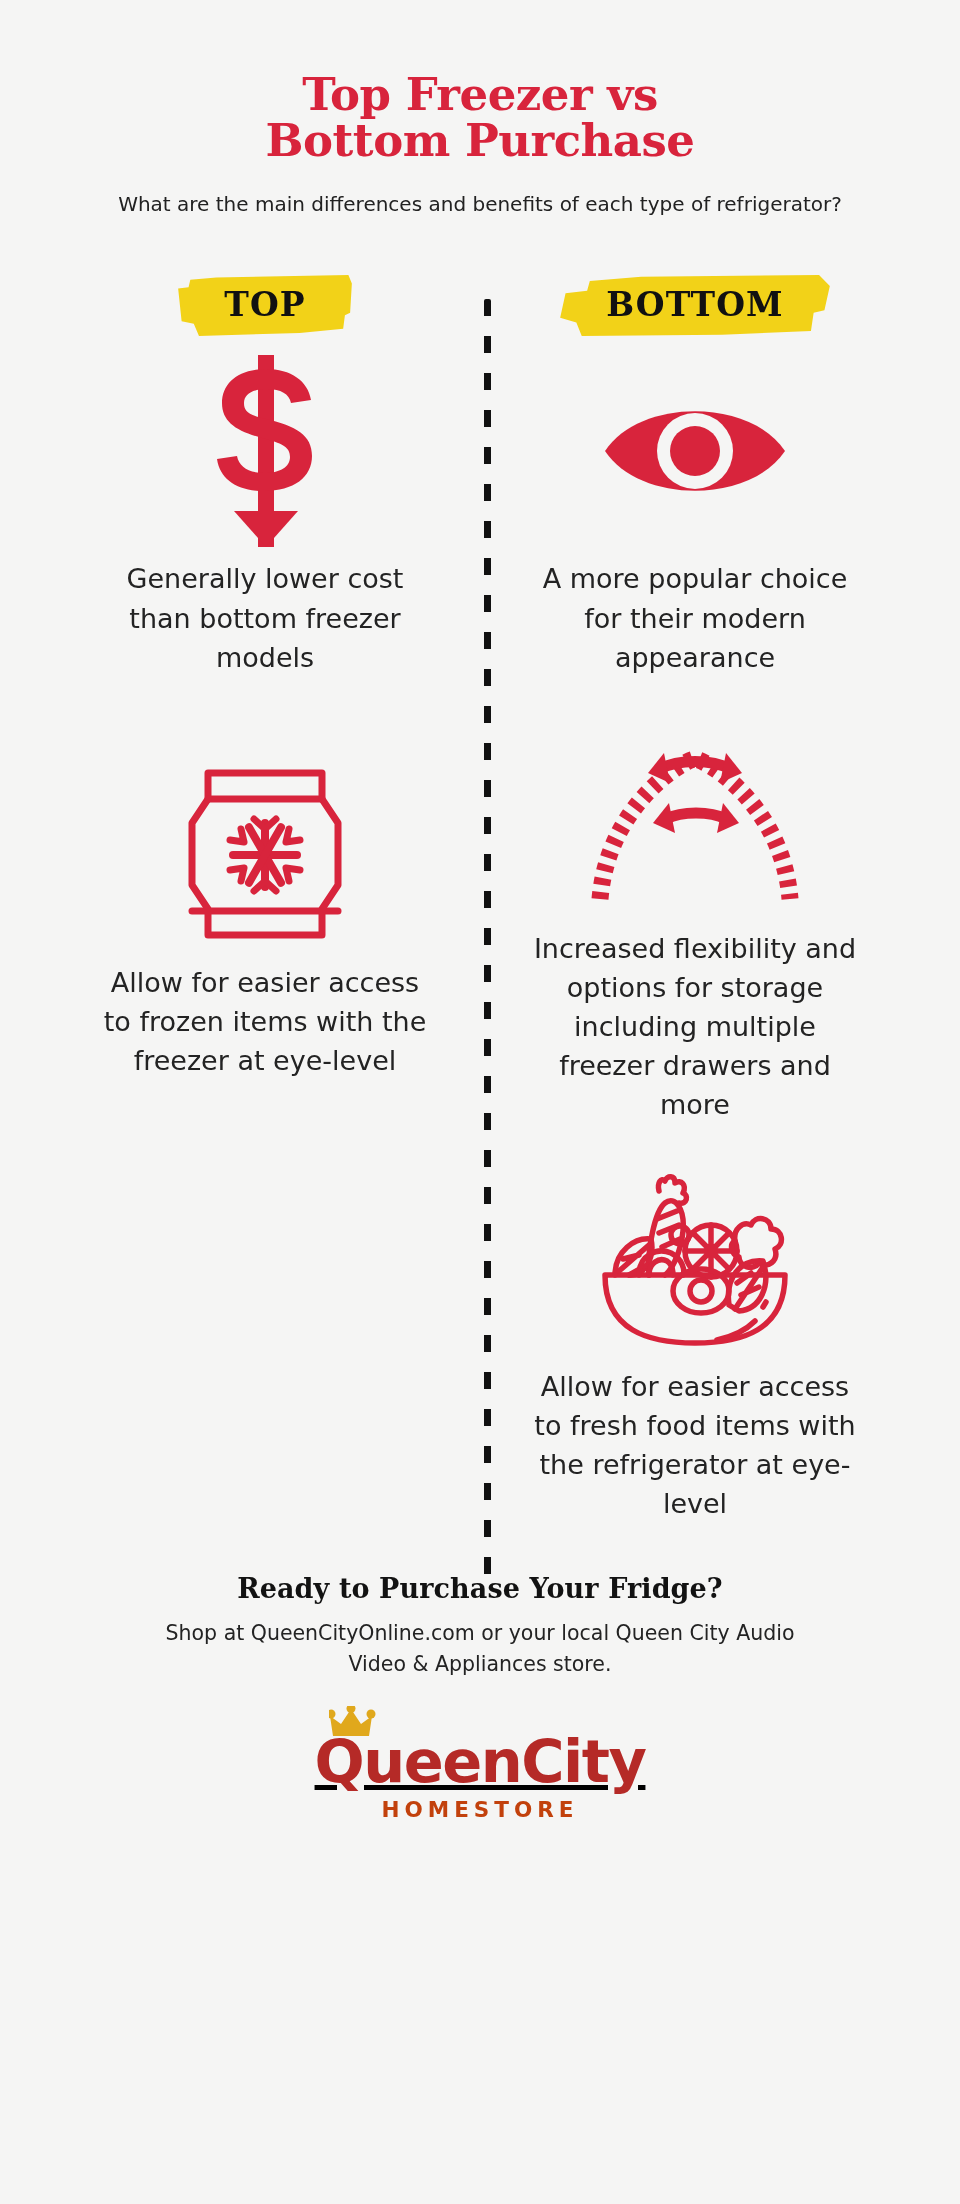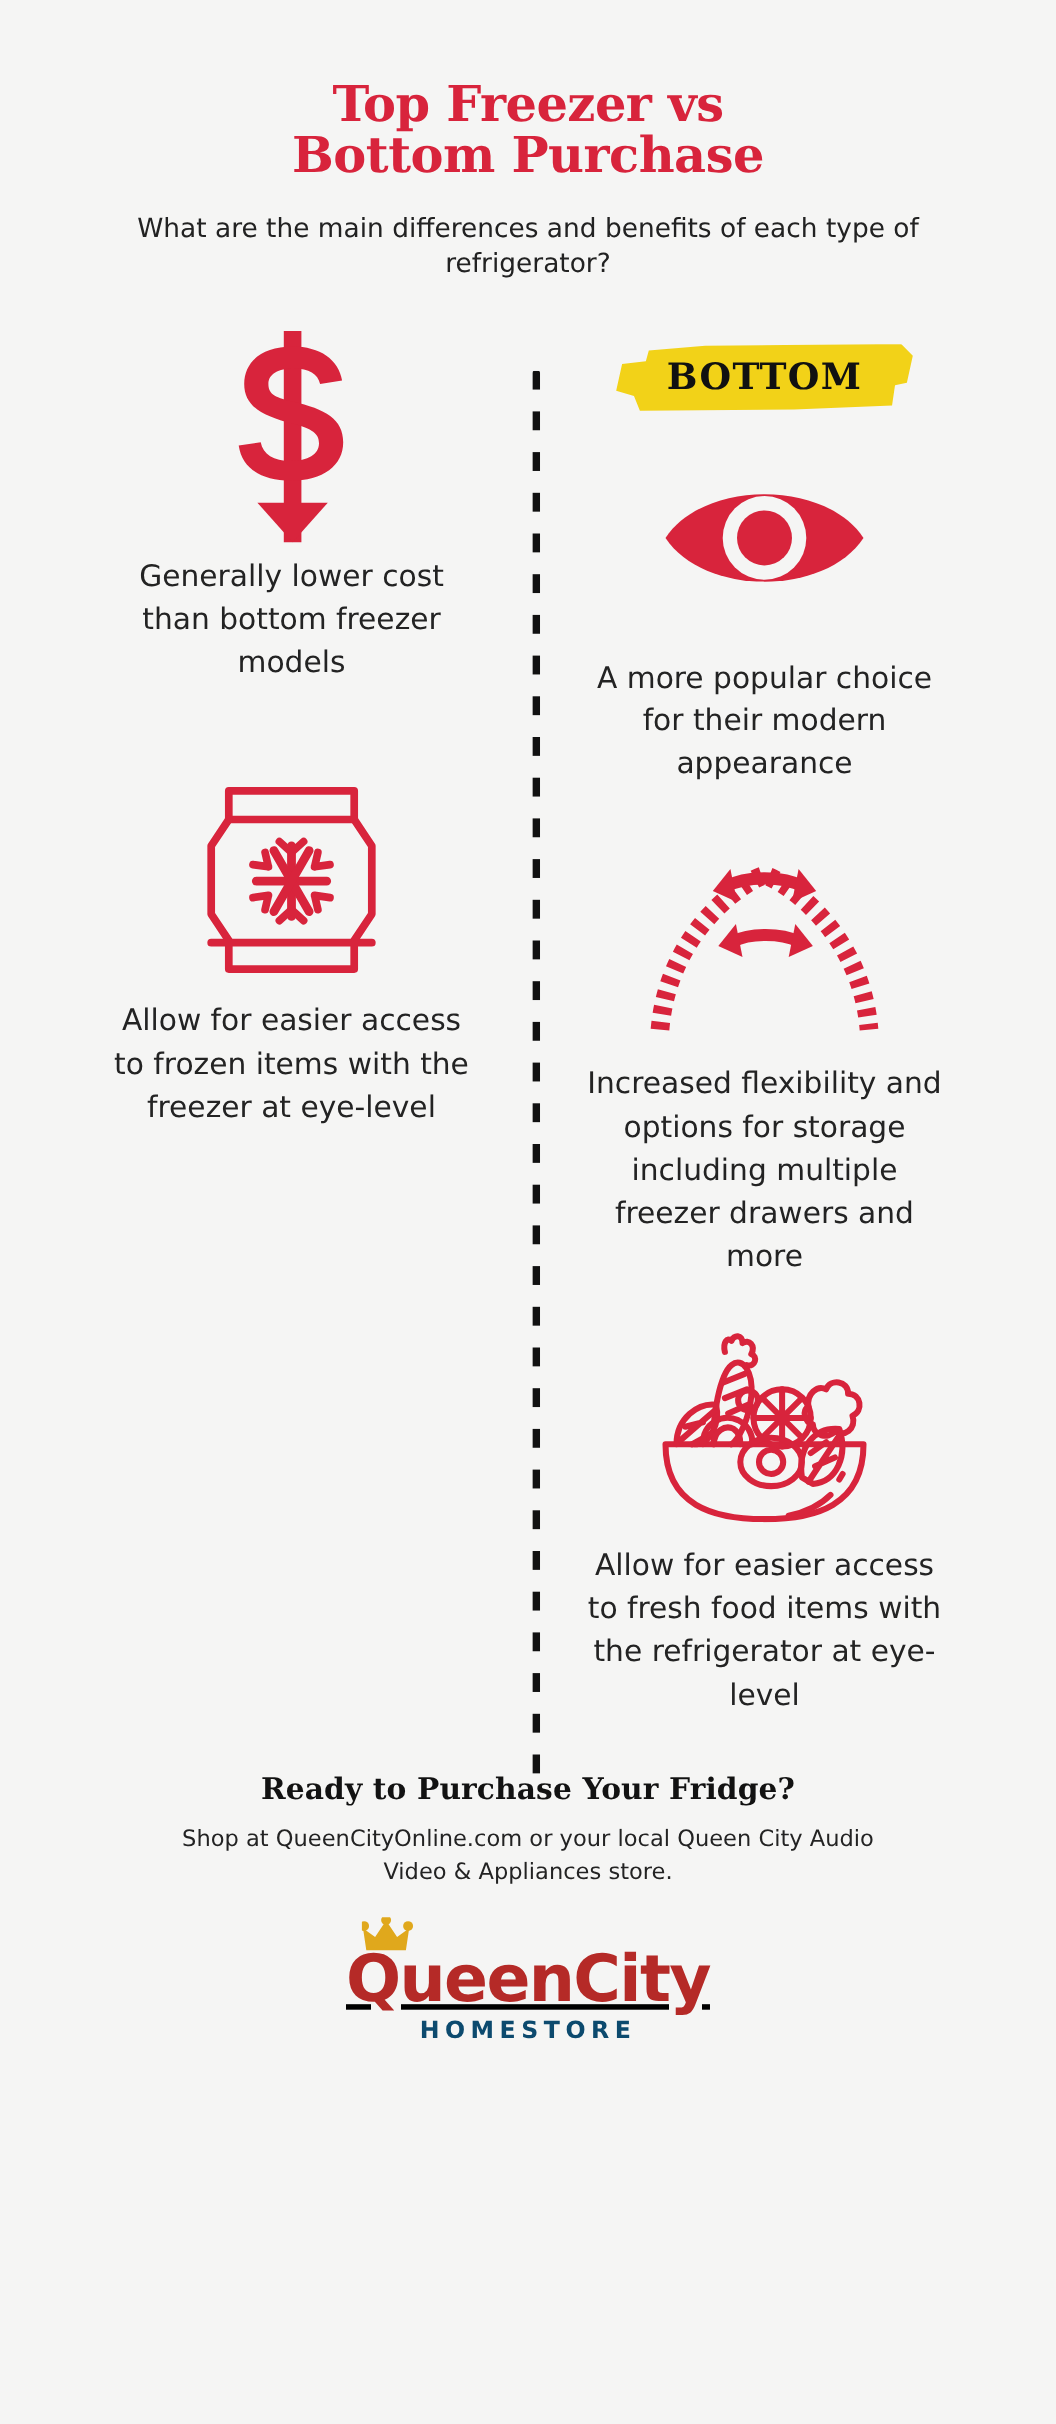--- a/index.html
+++ b/index.html
@@ -34,21 +34,21 @@
     font-size: 45px;
     line-height: 1.03;
     letter-spacing: -0.5px;
     margin: 0 auto;
     max-width: 760px;
   }
   .title-line { display: block; }
   .subtitle {
     margin: 26px auto 0 auto;
     max-width: 790px;
-    font-size: 24px;
+    font-size: 20px;
     line-height: 1.34;
     color: #222222;
     font-family: "DejaVu Sans", sans-serif;
     font-weight: 400;
   }
 
   
   .compare {
     position: relative;
     margin-top: 42px;
@@ -188,21 +188,21 @@
     color: #b52a27;
     letter-spacing: -1.5px;
     line-height: 1;
   }
   .logo-sub {
     margin-top: 6px;
     font-family: "DejaVu Sans", sans-serif;
     font-weight: bold;
     font-size: 21.5px;
     letter-spacing: 5px;
-    color: #0c4a6e;
+    color: #c2410c;
   }
 </style>
 </head>
 <body>
 
 <div class="page">
 
   <div class="header">
     <h1 class="title">
       <span class="title-line">Top Freezer vs</span>
@@ -210,20 +210,26 @@
     </h1>
     <div class="subtitle">What are the main differences and benefits of each type of refrigerator?</div>
   </div>
 
   <div class="compare">
 
     <div class="divider"></div>
 
     <div class="col">
 
+      <div class="badge-wrap">
+        <div class="badge">
+          <span class="mark m1"></span>
+          <span class="badge-label">TOP</span>
+        </div>
+      </div>
 
       <div class="feature">
         <div class="icon-box">
           <svg width="150" height="200" viewBox="0 0 150 200">
             <g fill="#d8243c">
               <path d="M68 4 h16 v192 h-16 z"></path>
               <path d="M76 18 c-28 0 -44 14 -44 34 c0 20 16 29 44 36 c18 5 24 9 24 18 c0 10 -10 16 -26 16 c-15 0 -25 -6 -27 -17 l-20 3 c3 21 21 32 47 32 c30 0 48 -14 48 -35 c0 -21 -16 -30 -46 -37 c-18 -4 -22 -8 -22 -16 c0 -9 9 -14 23 -14 c14 0 22 5 24 14 l20 -3 c-3 -19 -20 -31 -45 -31 z"></path>
               <path d="M76 196 l-32 -36 h64 z"></path>
             </g>
           </svg>

